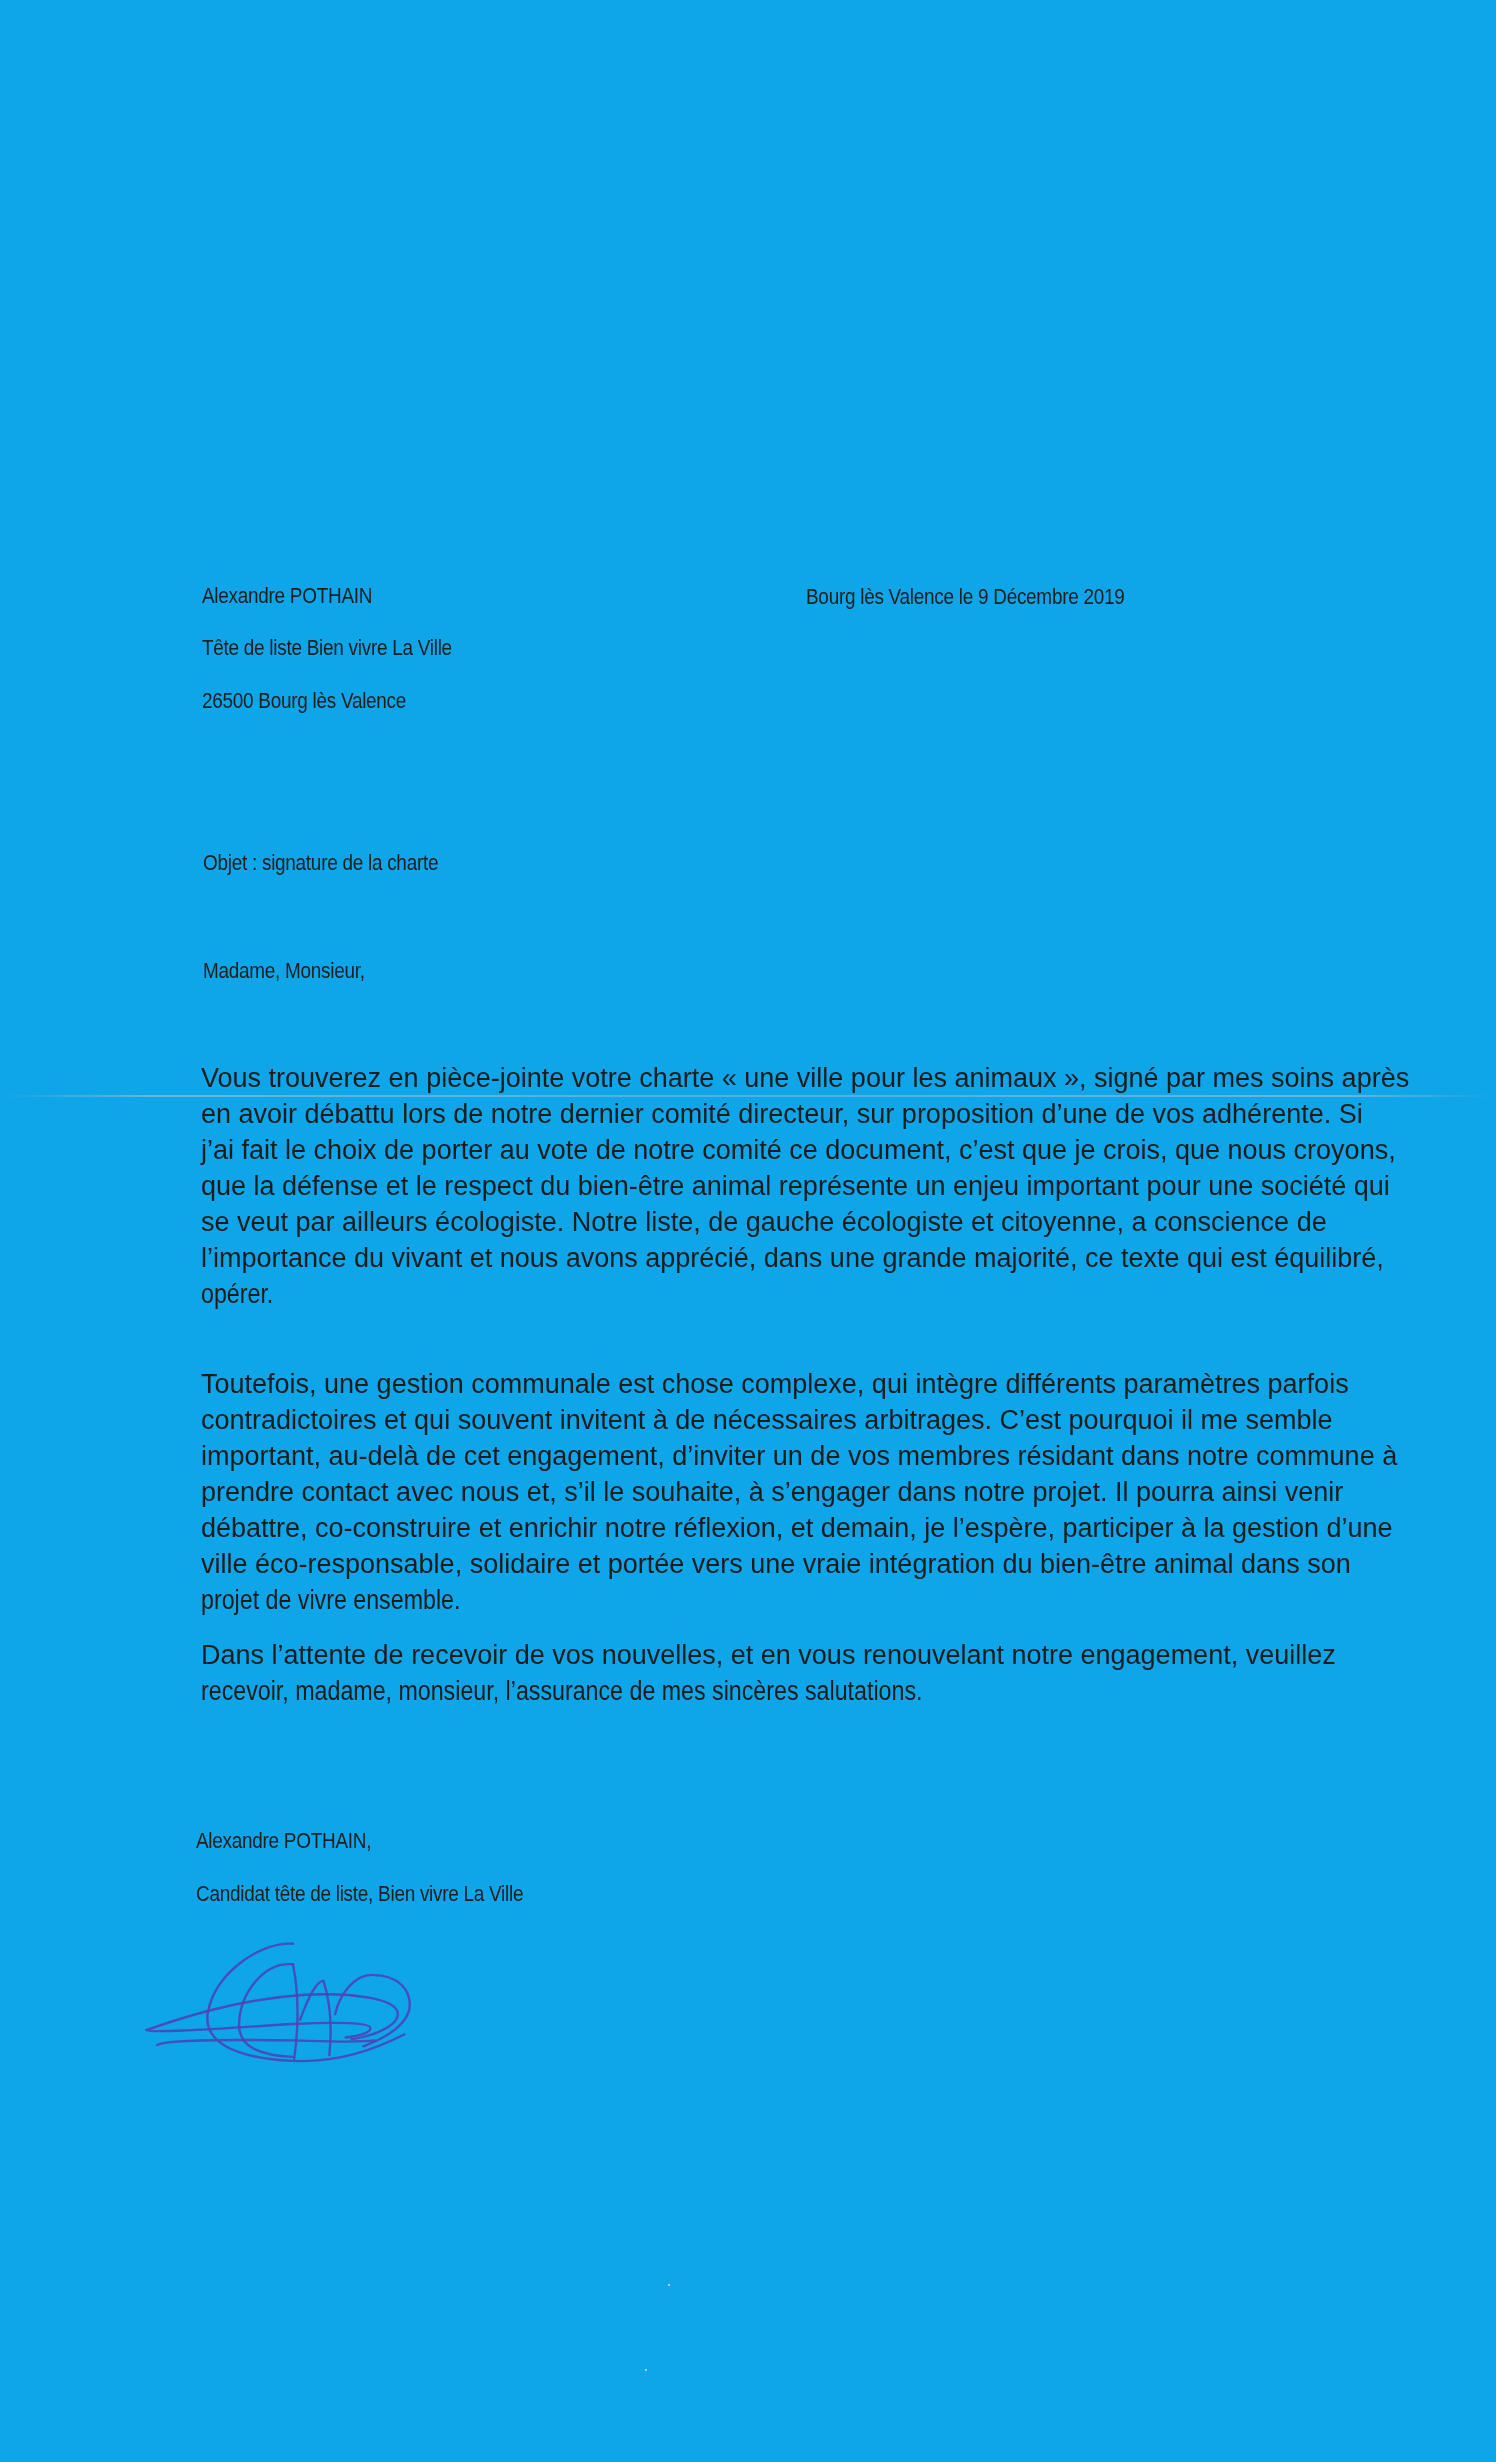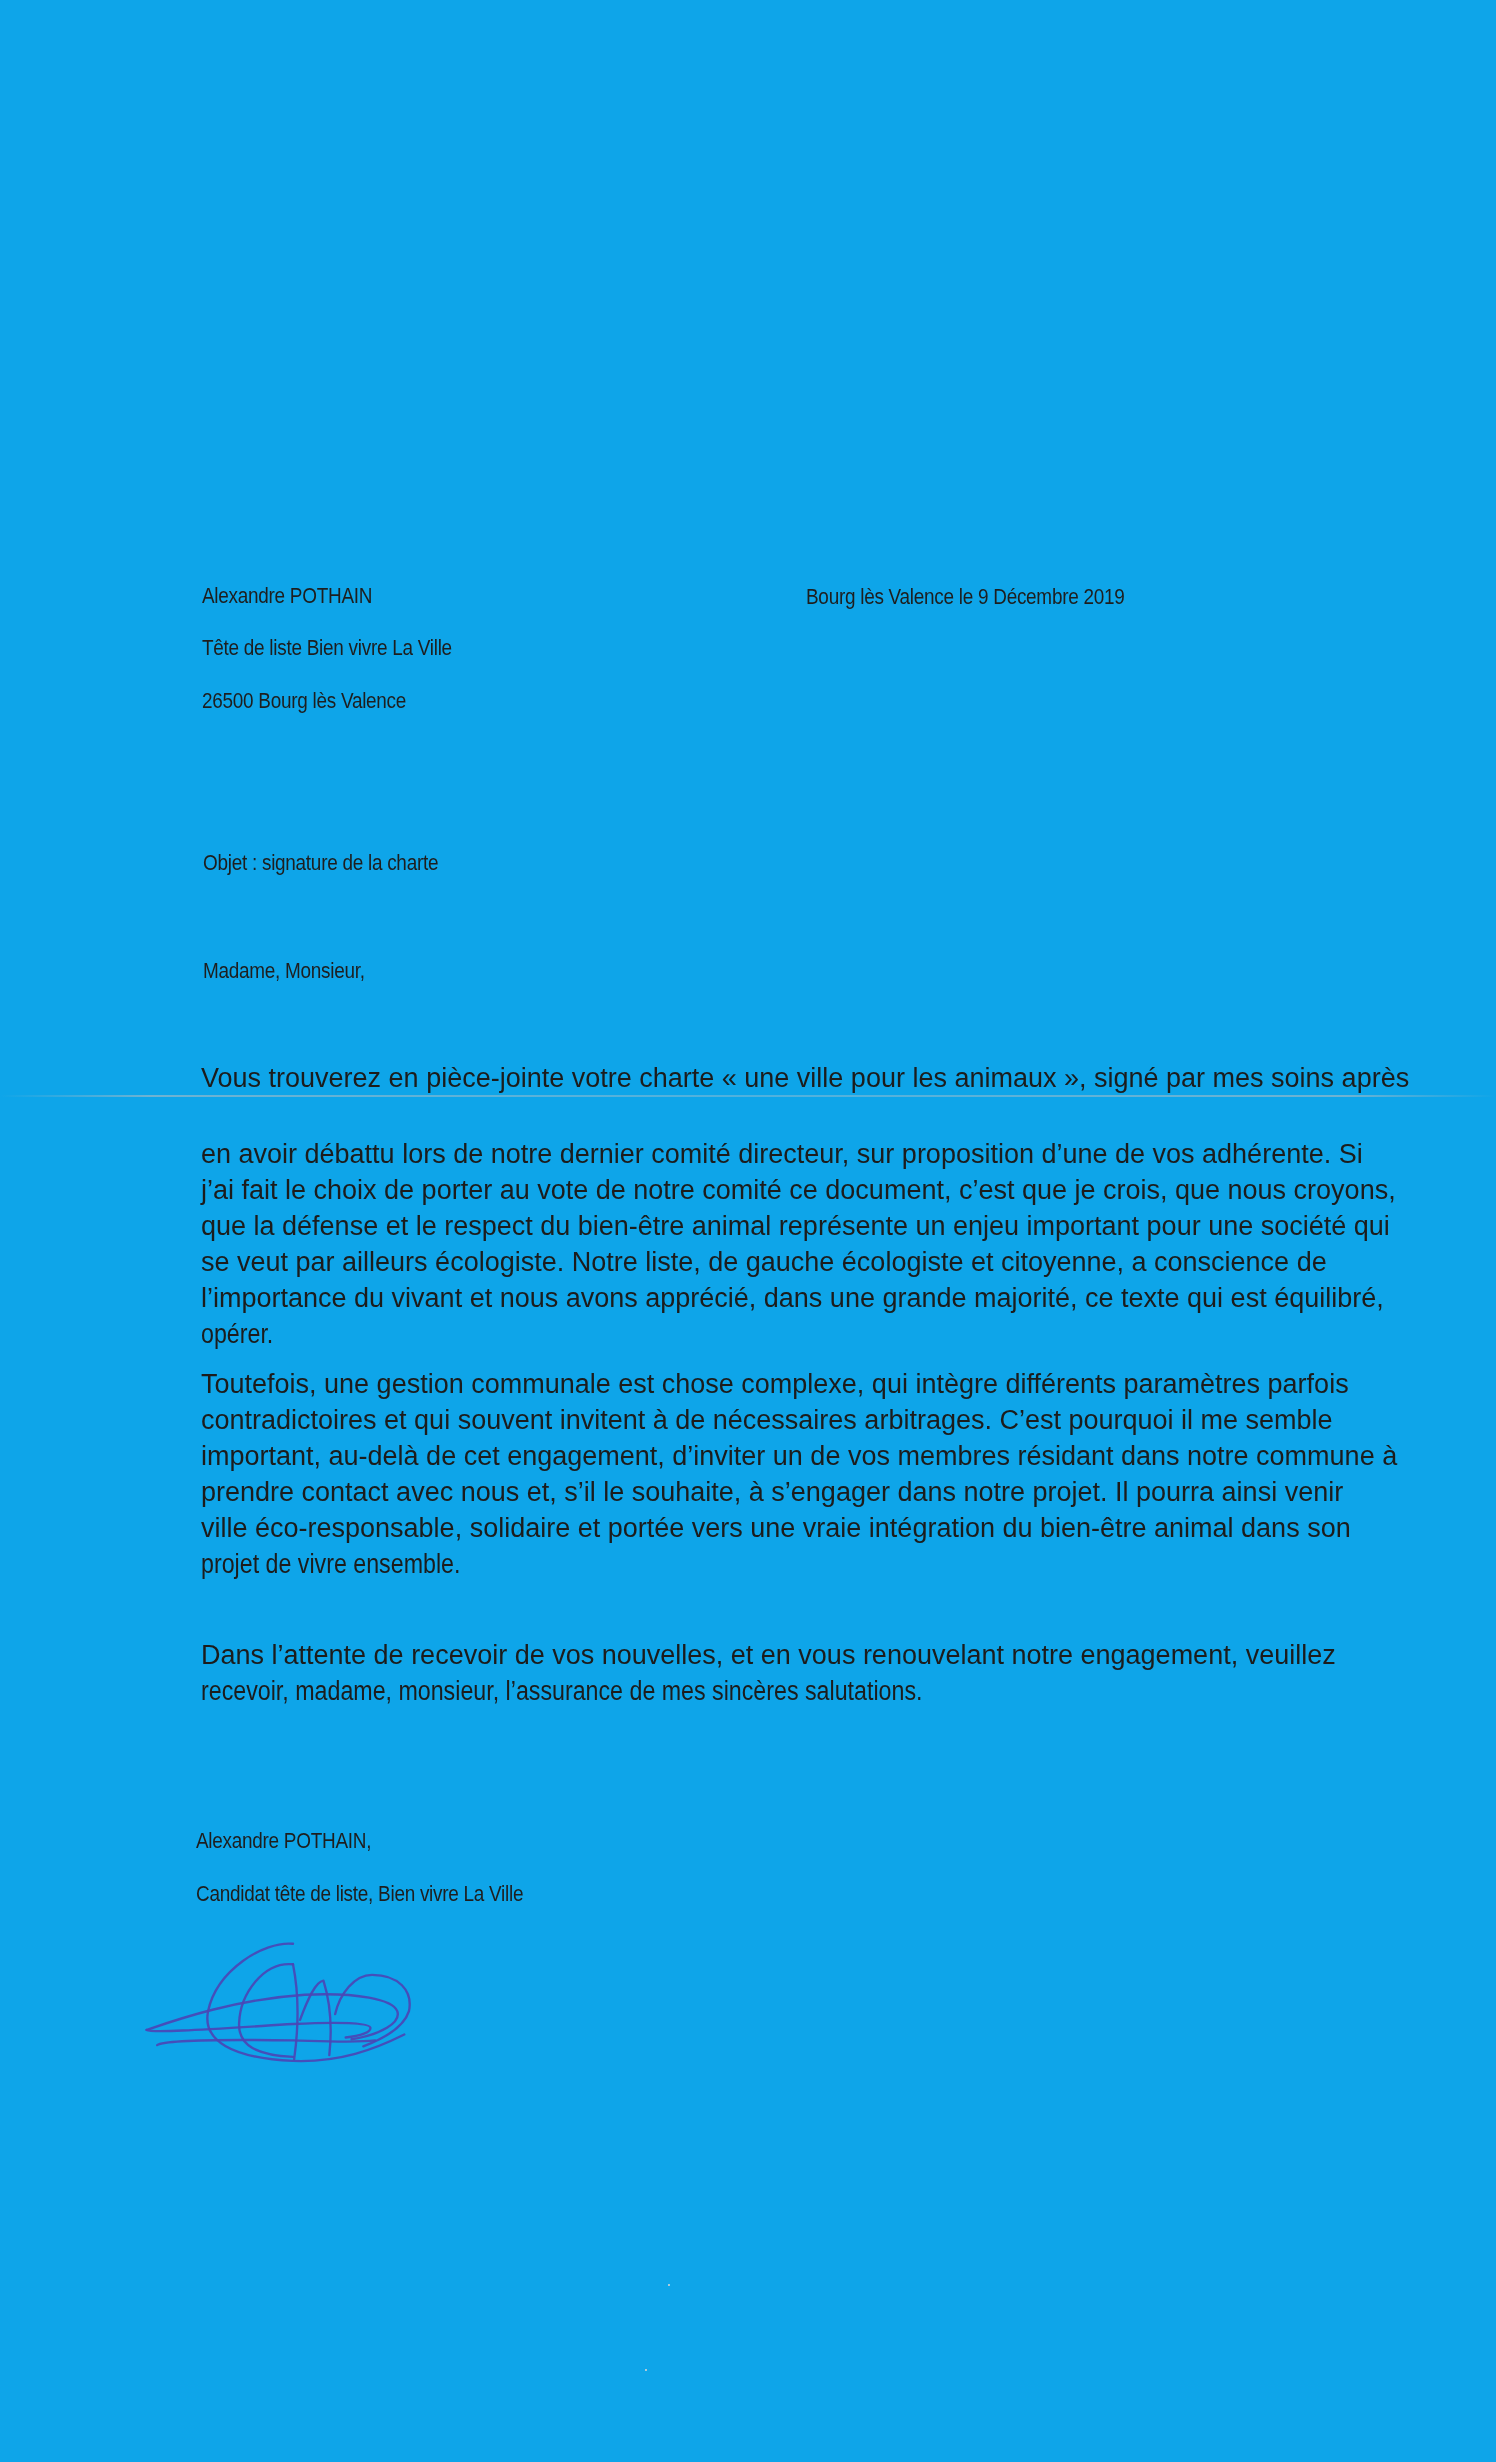--- a/index.html
+++ b/index.html
@@ -106,32 +106,33 @@
 
   <div class="text place-date">Bourg lès Valence le  9 Décembre 2019</div>
 
   <div class="text subject">Objet : signature de la charte</div>
   <div class="text salutation">Madame, Monsieur,</div>
 
   <div class="scan-line"></div>
 
   <div class="body-text para1">
       <span class="line" style="transform: scaleX(1); transform-origin: left center; width: 1102px;">Vous trouverez en pièce-jointe votre charte «  une ville pour les animaux », signé par mes soins après</span>
-      <span class="line" style="transform: scaleX(1); transform-origin: left center; width: 1102px; margin-top: 40px;">en avoir débattu lors de notre dernier comité directeur, sur proposition d’une de vos adhérente. Si</span>
+      <span class="line" style="transform: scaleX(1); transform-origin: left center; width: 1102px;">en avoir débattu lors de notre dernier comité directeur, sur proposition d’une de vos adhérente. Si</span>
       <span class="line" style="transform: scaleX(1); transform-origin: left center; width: 1102px;">j’ai fait le choix de porter au vote de notre comité ce document, c’est que je crois, que nous croyons,</span>
       <span class="line" style="transform: scaleX(1); transform-origin: left center; width: 1102px;">que la défense et le respect du bien-être animal représente un enjeu important pour une société qui</span>
       <span class="line" style="transform: scaleX(1); transform-origin: left center; width: 1102px;">se veut par ailleurs écologiste. Notre liste, de gauche écologiste et citoyenne, a conscience de</span>
       <span class="line" style="transform: scaleX(1); transform-origin: left center; width: 1102px;">l’importance du vivant et nous avons apprécié, dans une grande majorité, ce texte qui est équilibré,</span>
       <span class="line last" style="transform: scaleX(0.86); transform-origin: left center; width: 1282px;">opérer.</span>
     </div>
   <div class="body-text para2">
       <span class="line" style="transform: scaleX(1); transform-origin: left center; width: 1102px;">Toutefois, une gestion communale est chose complexe, qui intègre différents paramètres parfois</span>
       <span class="line" style="transform: scaleX(1); transform-origin: left center; width: 1102px;">contradictoires et qui souvent invitent à de nécessaires arbitrages. C’est pourquoi il me semble</span>
       <span class="line" style="transform: scaleX(1); transform-origin: left center; width: 1102px;">important, au-delà de cet engagement, d’inviter un de vos membres résidant dans notre commune à</span>
       <span class="line" style="transform: scaleX(1); transform-origin: left center; width: 1102px;">prendre contact avec nous et, s’il le souhaite, à s’engager dans notre projet. Il pourra ainsi venir</span>
+      <span class="line" style="transform: scaleX(1); transform-origin: left center; width: 1102px;">débattre, co-construire et enrichir notre réflexion, et demain, je l’espère, participer à la gestion d’une</span>
       <span class="line" style="transform: scaleX(1); transform-origin: left center; width: 1102px;">ville éco-responsable, solidaire et portée vers une vraie intégration du bien-être animal dans son</span>
       <span class="line last" style="transform: scaleX(0.86); transform-origin: left center; width: 1282px;">projet de vivre ensemble.</span>
     </div>
   <div class="body-text para3">
       <span class="line" style="transform: scaleX(1); transform-origin: left center; width: 1102px;">Dans l’attente de recevoir de vos nouvelles, et en vous renouvelant notre engagement, veuillez</span>
       <span class="line last" style="transform: scaleX(0.86); transform-origin: left center; width: 1282px;">recevoir, madame, monsieur, l’assurance de mes sincères salutations.</span>
     </div>
 
   <div class="text closing-name">Alexandre POTHAIN,</div>
   <div class="text closing-role">Candidat tête de liste, Bien vivre La Ville</div>

